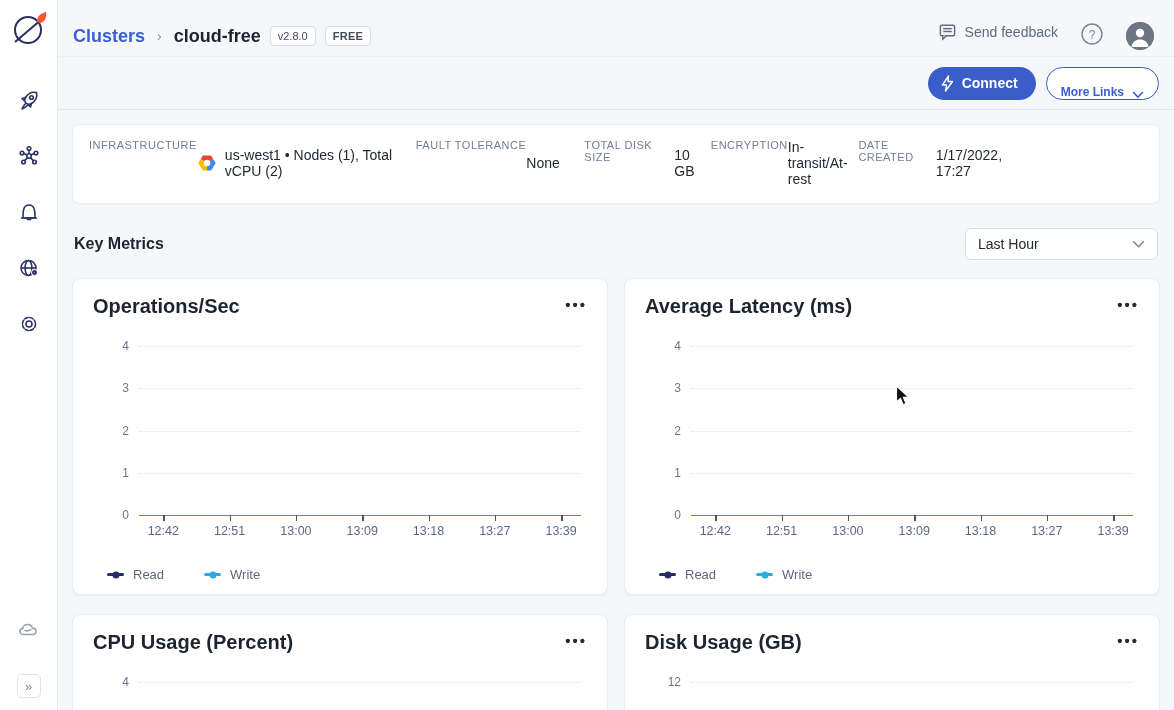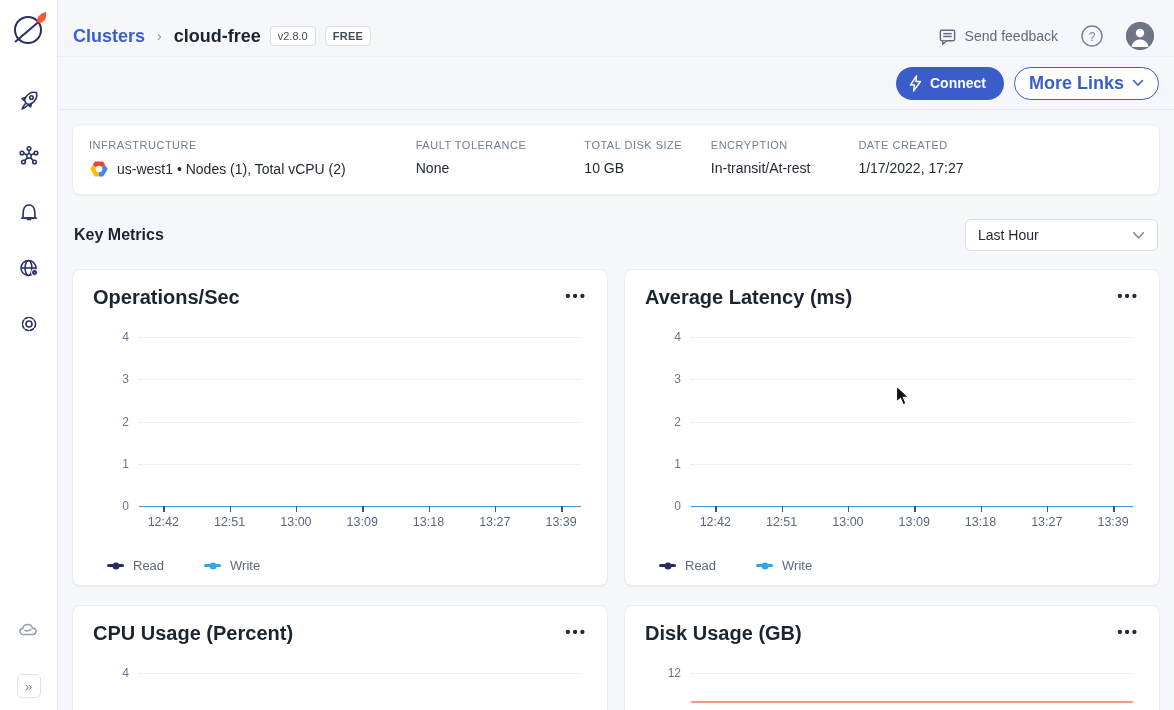--- a/index.html
+++ b/index.html
@@ -18,38 +18,38 @@
 
   
   .main { flex:1; display:flex; flex-direction:column; min-width:0; }
 
   .topbar { height:57px; display:flex; align-items:center; padding:16px 20px 0 15px; border-bottom:1px solid #eceff4; background:#f5f7fa; }
   .crumb-root { color:#3b5fd2; font-size:18px; font-weight:bold; text-decoration:none; cursor:pointer; }
   .crumb-sep { color:#8a94a6; margin:0 12px; font-size:14px; }
   .crumb-cur { font-size:18px; font-weight:bold; color:#1c2430; }
   .badge { border:1px solid #d9dee6; background:#fff; border-radius:4px; font-size:11px; color:#414b5c; padding:3px 7px; margin-left:9px; }
   .badge.plan { font-weight:bold; letter-spacing:.3px; }
-  .topbar-right { margin-left:auto; display:flex; align-items:center; gap:22px; }
+  .topbar-right { margin-left:auto; display:flex; align-items:flex-start; gap:22px; }
   .feedback { display:flex; align-items:center; gap:8px; color:#5f6b7e; font-size:14px; cursor:pointer; }
   .help-ic { width:24px; height:24px; cursor:pointer; }
   .avatar { width:28px; height:28px; border-radius:50%; background:#6e7683; overflow:hidden; cursor:pointer; }
 
   .tabbar { height:53px; display:flex; align-items:center; padding:0 15px; border-bottom:1px solid #e4e8ee; background:#f5f7fa; }
   .tabs { display:flex; height:100%; }
   .tab { padding:0 12px; margin-right:11px; font-size:14.5px; color:#3c4657; display:flex; align-items:center; cursor:pointer; position:relative; }
   .tab.active { color:#1c2430; font-weight:bold; }
   .tab.active::after { content:""; position:absolute; left:0; right:0; bottom:-1px; height:3px; background:#0c1142; }
   .tab-actions { margin-left:auto; display:flex; gap:10px; }
   .btn-connect { background:#3a5dc9; color:#fff; border:none; border-radius:17px; height:33px; padding:0 18px 0 12px; font-size:14px; font-weight:bold; display:flex; align-items:center; gap:7px; cursor:pointer; font-family:inherit; }
-  .btn-morelinks { background:#fff; color:#3a5dc9; border:1px solid #3a5dc9; border-radius:17px; height:33px; padding:0 14px; font-size:18px; font-weight:bold; display:flex; align-items:center; gap:8px; cursor:pointer; font-family:inherit; }
+  .btn-morelinks { background:#fff; color:#3a5dc9; border:1px solid #3a5dc9; border-radius:17px; height:33px; padding:0 14px; font-size:12px; font-weight:bold; display:flex; align-items:flex-end; gap:8px; cursor:pointer; font-family:inherit; }
 
   .content { flex:1; padding:14px 14px 0; overflow:hidden; }
 
   .infocard { background:#fff; border:1px solid #e9edf2; border-radius:8px; padding:14px 16px 16px; display:flex; box-shadow:0 1px 2px rgba(20,30,60,.04); }
-  .ifield { display:flex; flex-direction:column; }
+  .ifield { display:flex; flex-direction:row; }
   .ifield .lbl { font-size:11px; letter-spacing:.5px; color:#717e95; margin-bottom:9px; }
   .ifield .val { font-size:14px; color:#242a35; display:flex; align-items:center; gap:8px; }
   .ifield:nth-child(1){ width:31%; } .ifield:nth-child(2){ width:16%; } .ifield:nth-child(3){ width:12%; }
   .ifield:nth-child(4){ width:14%; } .ifield:nth-child(5){ width:16%; } .ifield:nth-child(6){ width:11%; }
 
   .kmrow { display:flex; align-items:center; margin:24px 2px 18px; }
   .kmtitle { font-size:16px; font-weight:bold; color:#1c2430; }
   .range-select { margin-left:auto; width:193px; height:32px; background:#fff; border:1px solid #d9dee6; border-radius:6px; display:flex; align-items:center; padding:0 12px; font-size:14px; color:#242a35; cursor:pointer; }
   .range-select .chev { margin-left:auto; color:#7a8598; }
 

